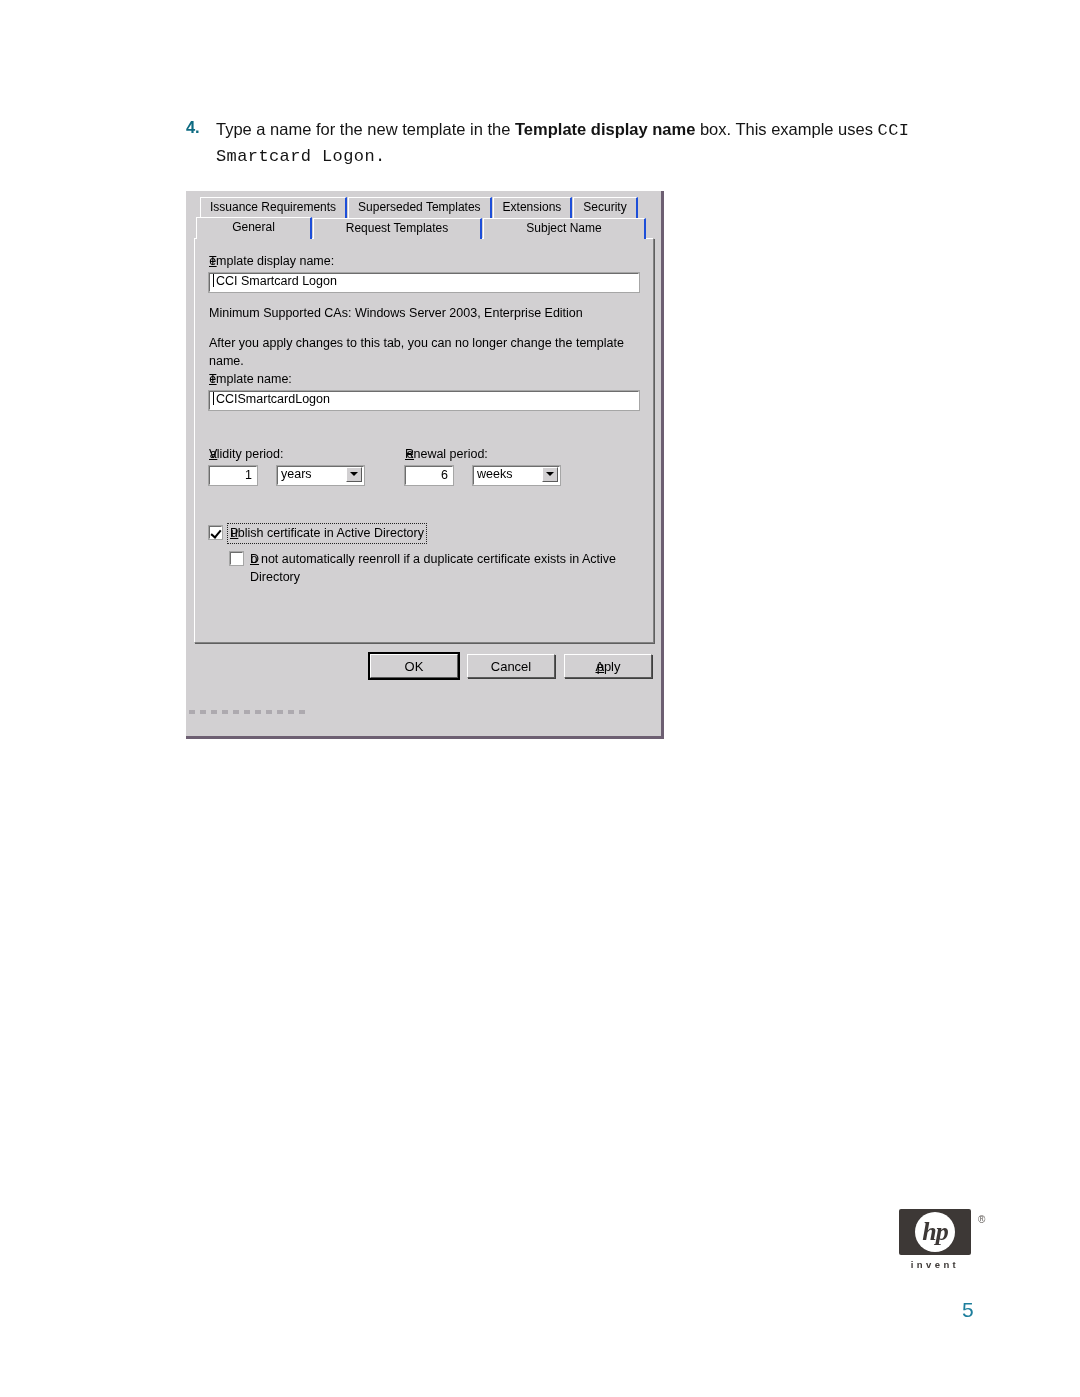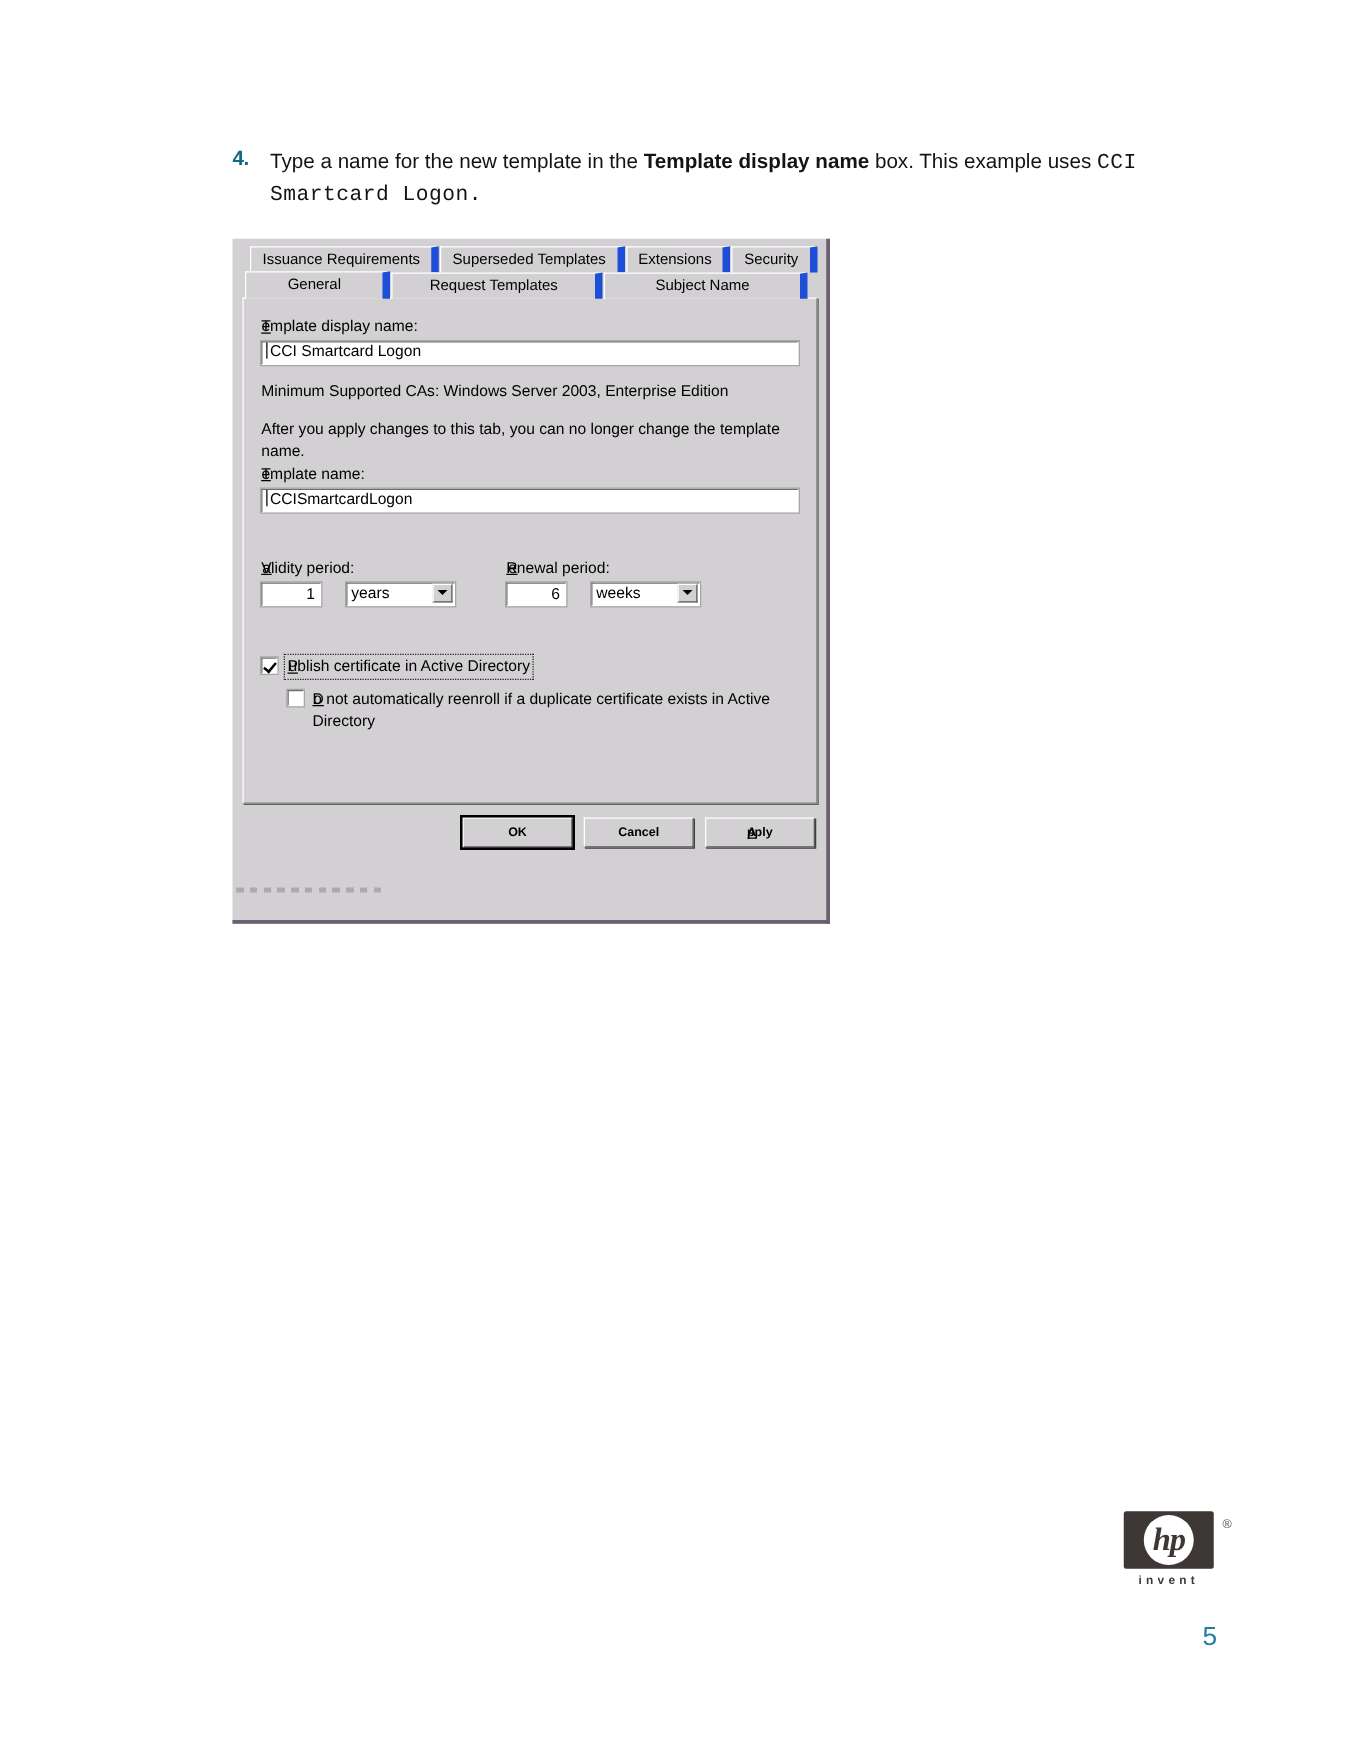--- a/index.html
+++ b/index.html
@@ -112,21 +112,21 @@
     align-items: flex-end;
     position: relative;
     z-index: 3;
   }
   .tabrow.row1 { padding-left: 6px; }
   .tabrow.row2 { padding-left: 2px; margin-top: -1px; }
   .tab {
     background: #d2d0d2;
     border-top: 1px solid #ffffff;
     border-left: 1px solid #ffffff;
-    border-right: 6px solid #1d4ed8;
+    border-right: 2px solid #1d4ed8;
     padding: 2px 9px 3px 9px;
     font-size: 12px;
     color: #000;
     white-space: nowrap;
     box-sizing: border-box;
     line-height: 1.25;
     margin-right: 1px;
   }
   .tab.active {
     background: #d2d0d2;
@@ -319,24 +319,23 @@
     height: 24px;
     background: #d2d0d2;
     border-top: 1px solid #ffffff;
     border-left: 1px solid #ffffff;
     border-right: 1px solid #5a5a5a;
     border-bottom: 1px solid #5a5a5a;
     box-shadow: 1px 1px 0 0 #3f3f3f;
     display: flex;
     align-items: center;
     justify-content: center;
-    font-size: 10px;
-    color: #000;
-    box-sizing: border-box;
-    font-weight: bold;
+    font-size: 13px;
+    color: #000;
+    box-sizing: border-box;
   }
   .btn.default {
     outline: 2px solid #000;
     outline-offset: 0px;
   }
   .btn u { text-decoration: underline; }
 
   .dlg-artifact {
     position: absolute;
     left: 3px;

